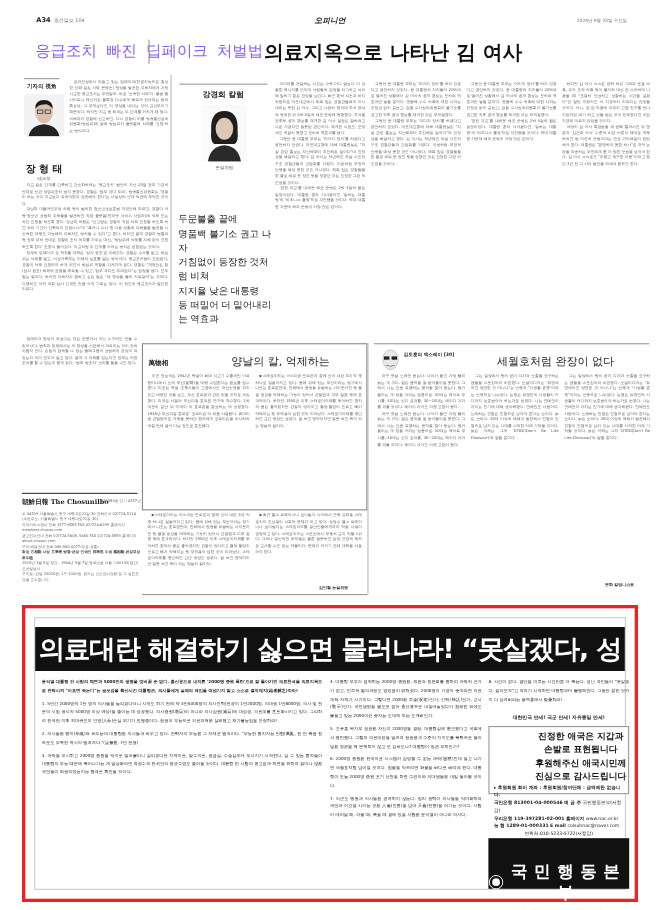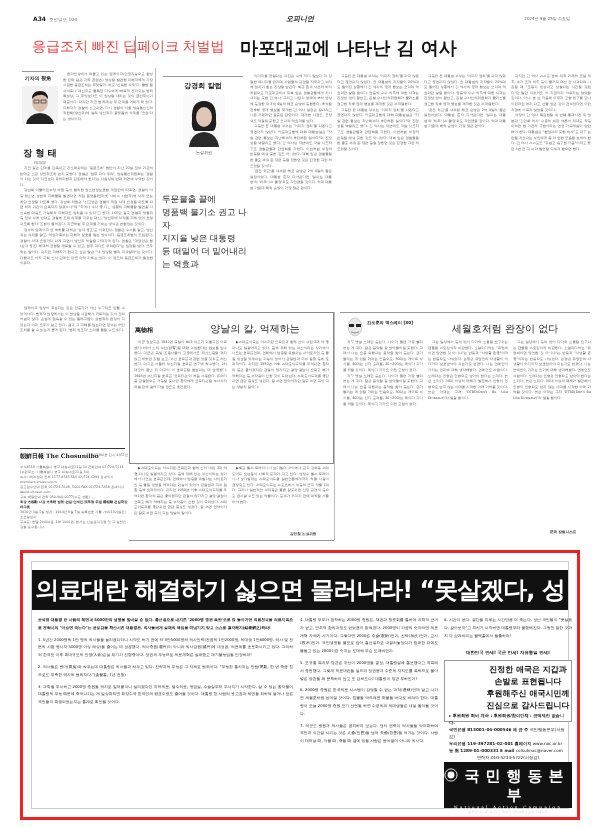--- a/index.html
+++ b/index.html
@@ -5,21 +5,21 @@
   * { box-sizing: border-box; margin: 0; padding: 0; }
   html, body { width: 600px; height: 827px; background: #fff; overflow: hidden; }
   body { font-family: "DejaVu Sans", sans-serif; color: #222; position: relative; }
   .abs { position: absolute; }
   .txt { font-size: 3.4px; line-height: 5.6px; color: #555; text-align: justify; overflow: hidden; }
   .txt p { text-indent: 4px; }
   .hdr-left { left: 33px; top: 15px; font-size: 6px; font-weight: bold; color: #222; }
   .hdr-left span { font-weight: normal; color: #777; font-size: 4.5px; margin-left: 3px; }
   .hdr-center { left: 0; width: 600px; top: 14px; text-align: center; font-size: 7px; font-weight: bold; font-style: italic; }
   .hdr-right { right: 30px; top: 16px; font-size: 4px; color: #666; }
-  .title-left { left: 32px; top: 38px; font-size: 14px; font-family: Liberation Serif, serif; color: #ef4444; }
+  .title-left { left: 32px; top: 38px; font-size: 14px; font-family: Liberation Mono, monospace; color: #8b5cf6; }
   .title-vline { left: 135px; top: 36px; width: 1px; height: 22px; background: #999; }
   .title-main { left: 240px; top: 36px; font-size: 18px; font-weight: bold; font-family: "DejaVu Serif", serif; color: #111; }
   .col-sep { background: #bbb; width: 1px; }
   .hline { height: 1px; background: #999; }
   .sect-label { font-size: 6px; font-weight: bold; color: #222; text-align: center; }
   .avatar { border-radius: 2px; background: #eee; overflow: hidden; }
   .byname { font-size: 9px; font-weight: bold; text-align: center; font-family: "DejaVu Serif", serif; }
   .bydept { font-size: 4px; color: #555; text-align: center; }
   .pullquote { font-size: 8.6px; line-height: 13px; font-family: Liberation Sans, sans-serif; color: #222; }
   .box { border: 1px solid #888; }
@@ -38,21 +38,21 @@
 </style>
 </head>
 <body>
 
 <div class="abs hdr-left"><b>A34</b><span>조선일보 104</span></div>
 <div class="abs hdr-center">오피니언</div>
 <div class="abs hdr-right">2024년 9월 25일 수요일</div>
 
 <div class="abs title-left">응급조치 빠진 딥페이크 처벌법</div>
 <div class="abs title-vline"></div>
-<div class="abs title-main">마포대교에 나타난 김 여사</div>
+<div class="abs title-main">의료지옥으로 나타난 김 여사</div>
 
 <div class="abs hline" style="left:22px;top:71px;width:32px;"></div>
 <div class="abs sect-label" style="left:18px;top:75px;width:40px;font-size:5px;">기자의 視角</div>
 <div class="abs avatar" style="left:22px;top:86px;width:36px;height:38px;">
   <svg width="36" height="38" viewBox="0 0 36 38">
     <rect width="36" height="38" fill="#f2f2f2"></rect>
     <path d="M4 38 Q6 28 18 27 Q30 28 32 38Z" fill="#222"></path>
     <ellipse cx="18" cy="16" rx="8" ry="10" fill="#d9c0ae"></ellipse>
     <path d="M10 13 Q10 5 18 5 Q26 5 26 13 Q22 8 18 9 Q13 9 10 13Z" fill="#1a1a1a"></path>
     <rect x="12" y="14" width="5" height="3" fill="none" stroke="#222" stroke-width="0.6"></rect>
@@ -98,20 +98,21 @@
     <rect width="42" height="52" fill="#fafafa"></rect>
     <path d="M6 52 Q8 38 21 37 Q34 38 36 52Z" fill="#2a2a2a"></path>
     <path d="M9 24 Q8 6 21 6 Q34 6 33 24 Q34 34 30 36 L12 36 Q8 34 9 24Z" fill="#1e1e1e"></path>
     <ellipse cx="21" cy="22" rx="8" ry="10" fill="#e0c6b4"></ellipse>
   </svg>
 </div>
 <div class="abs bydept" style="left:183px;top:150px;width:42px;">논설위원</div>
 <div class="abs pullquote" style="left:162px;top:193px;width:90px;">
   <div>두문불출 끝에</div>
   <div>명품백 불기소 권고 나자</div>
+  <div>거침없이 등장한 것처럼 비쳐</div>
   <div>지지율 낮은 대통령</div>
   <div>등 떠밀어 더 밑어내리는 역효과</div>
 </div>
 
 <div class="abs txt" style="left:250px;top:74px;width:82px;height:232px;">
   <p>이미지를 전달하는 사진은 수백 마디 말보다 더 강렬한 메시지를 던지며 사람들의 감정을 자극하고 뇌리에 잊히기 힘든 잔상을 남긴다. 최근 흰색 셔츠와 바지 차림으로 마포대교에서 제복 입은 경찰관들에게 지시 내리는 듯한 김 여사, 그리고 나란히 청와대 추석 영상에 등장한 뒤 3박 4일의 체코 순방에 동행했다. 추석을 전후해 공개 행보를 재개한 김 여사 일정은 잘하려고 나온 거겠지만 잘못된 판단이다. 재개한 시점도, 모양새도 적절치 못했고 오히려 역효과를 냈다.</p>
   <p>그동안 윤 대통령 부부는 '이미지 정치'를 하겠다고 공언하지 않았다. 마포대교행에 대해 대통령실은 "자살 관련 통보는 지난해부터 추진해온 일이다"며 진정성을 봐달라고 했다. 김 여사는 작년에도 자살 시도자 구조 경찰관들과 간담회를 가졌다. 이번처럼 부정적 반응을 예상 못한 것도 아니었다. 제복 입은 경찰들을 한 줄로 세워 둔 장면 등을 정했던 것은 진정한 그런 의도였을 것이다.</p>
   <p>'완전 외교'를 내세운 체코 순방은 2박 4일의 짧은 일정이었다. 대통령 혼자 다녀왔다면 '일하는 대통령'의 '비즈니스 출장'으로 각인됐을 것이다. 역대 대통령 가운데 해외 순방이 가장 많은 편이다.</p>
 </div>
 <div class="abs txt" style="left:337px;top:74px;width:82px;height:232px;">
@@ -196,21 +197,21 @@
       <div class="donate-title" style="margin-top:3px;">진정한 애국은 지갑과 손발로 표현됩니다</div>
       <div class="donate-title">후원해주신 애국시민께 진심으로 감사드립니다</div>
       <div class="donate-row" style="padding:0 4px;font-weight:bold;">▸ 후원회원 회비 계좌 : 후원회원/참여단체 : 금액제한 없습니다.</div>
       <div class="donate-row" style="padding:0 4px;"><b>국민은행 813001-04-000546</b> <b>예 금 주</b> <span>국민행동본부(서정갑)</span></div>
       <div class="donate-row" style="padding:0 4px;"><b>우리은행 119-397281-02-001</b> <b>홈페이지</b> <span>www.nac.or.kr</span></div>
       <div class="donate-row" style="padding:0 4px;"><b>농    협 1289-01-000331</b> <b>E mail</b> <span>colsuhnac@naver.com</span></div>
       <div class="donate-row" style="text-align:center;">연락처:010-5233-5722(서정갑)</div>
     </div>
 
     <div class="abs logo-band" style="left:412px;top:200px;width:128px;height:46px;">
-      <div style="display:flex;justify-content:center;margin-top:5px;">
+      <div style="display:flex;align-items:center;justify-content:center;margin-top:21px;">
         <svg width="16" height="16" viewBox="0 0 16 16">
             <circle cx="8" cy="8" r="7" fill="none" stroke="#fff" stroke-width="1"></circle>
             <circle cx="8" cy="8" r="4" fill="#fff"></circle>
           </svg>
         <span style="font-size:15px;font-weight:bold;letter-spacing:6px;margin-left:4px;font-family:'DejaVu Serif',serif;">국민행동본부</span>
       </div>
       <div style="font-size:4.5px;letter-spacing:2px;font-family:'DejaVu Serif',serif;">National Action Campaign</div>
       <div style="font-size:3.2px;color:#ddd;">본부장 徐貞甲 육·해·공·해병대 (예)대령연합회 초대회장</div>
     </div>
   </div>

